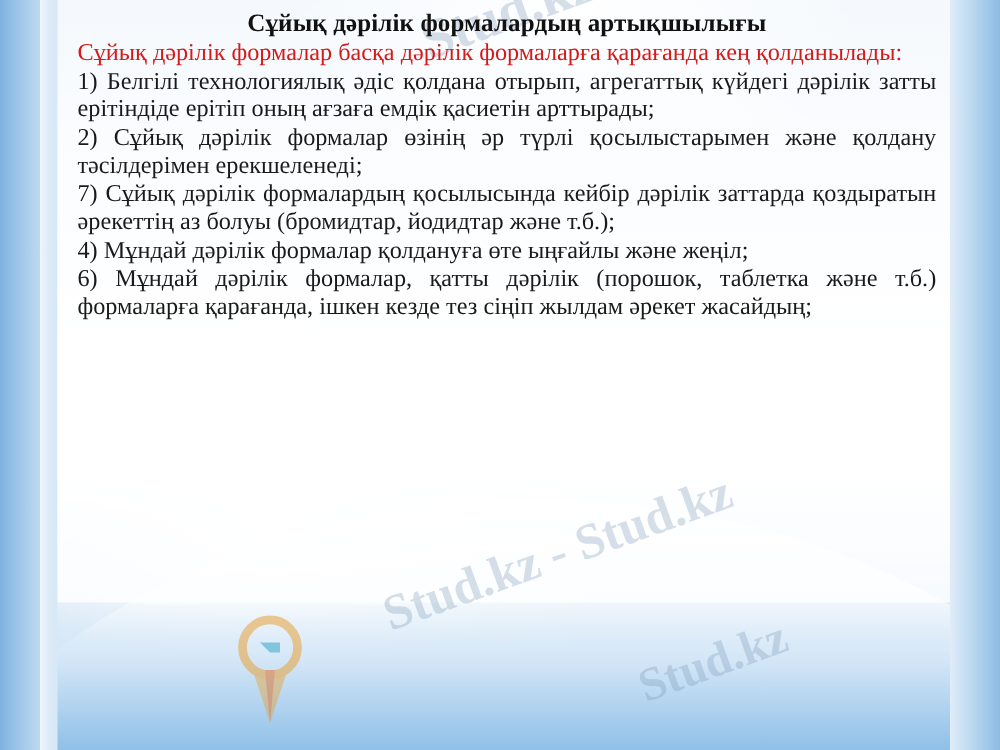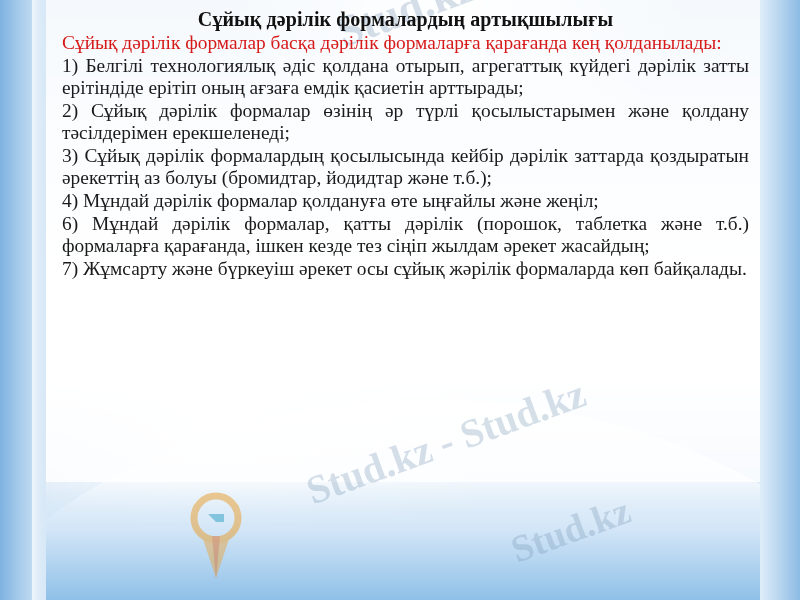--- a/index.html
+++ b/index.html
@@ -163,19 +163,18 @@
 
   <div class="wm wm-1">Stud.kz</div>
   <div class="wm wm-2">Stud.kz - Stud.kz</div>
   <div class="wm wm-3">Stud.kz</div>
 
   <div class="body-text">
     <div class="title">Сұйық дәрілік формалардың  артықшылығы</div>
     <div class="subtitle">Сұйық дәрілік формалар басқа дәрілік формаларға қарағанда кең қолданылады:</div>
     <p class="para">1) Белгілі технологиялық әдіс қолдана отырып, агрегаттық күйдегі дәрілік затты ерітіндіде ерітіп оның ағзаға емдік қасиетін арттырады;</p>
     <p class="para">2)    Сұйық дәрілік формалар өзінің әр түрлі қосылыстарымен және қолдану тәсілдерімен ерекшеленеді;</p>
-    <p class="para">3)  Сұйық дәрілік формалардың қосылысында кейбір дәрілік заттарда қоздыратын әрекеттің аз болуы (бромидтар, йодидтар және т.б.);</p>
+    <p class="para">7)  Сұйық дәрілік формалардың қосылысында кейбір дәрілік заттарда қоздыратын әрекеттің аз болуы (бромидтар, йодидтар және т.б.);</p>
     <p class="para">4) Мұндай дәрілік формалар қолдануға өте ыңғайлы және жеңіл;</p>
     <p class="para">6) Мұндай дәрілік формалар, қатты дәрілік (порошок, таблетка және т.б.) формаларға қарағанда, ішкен кезде тез сіңіп жылдам әрекет жасайдың;</p>
-    <p class="para">7)  Жұмсарту және бүркеуіш әрекет осы сұйық жәрілік формаларда көп байқалады.</p>
   </div>
 
 </div>
 
 </body></html>

